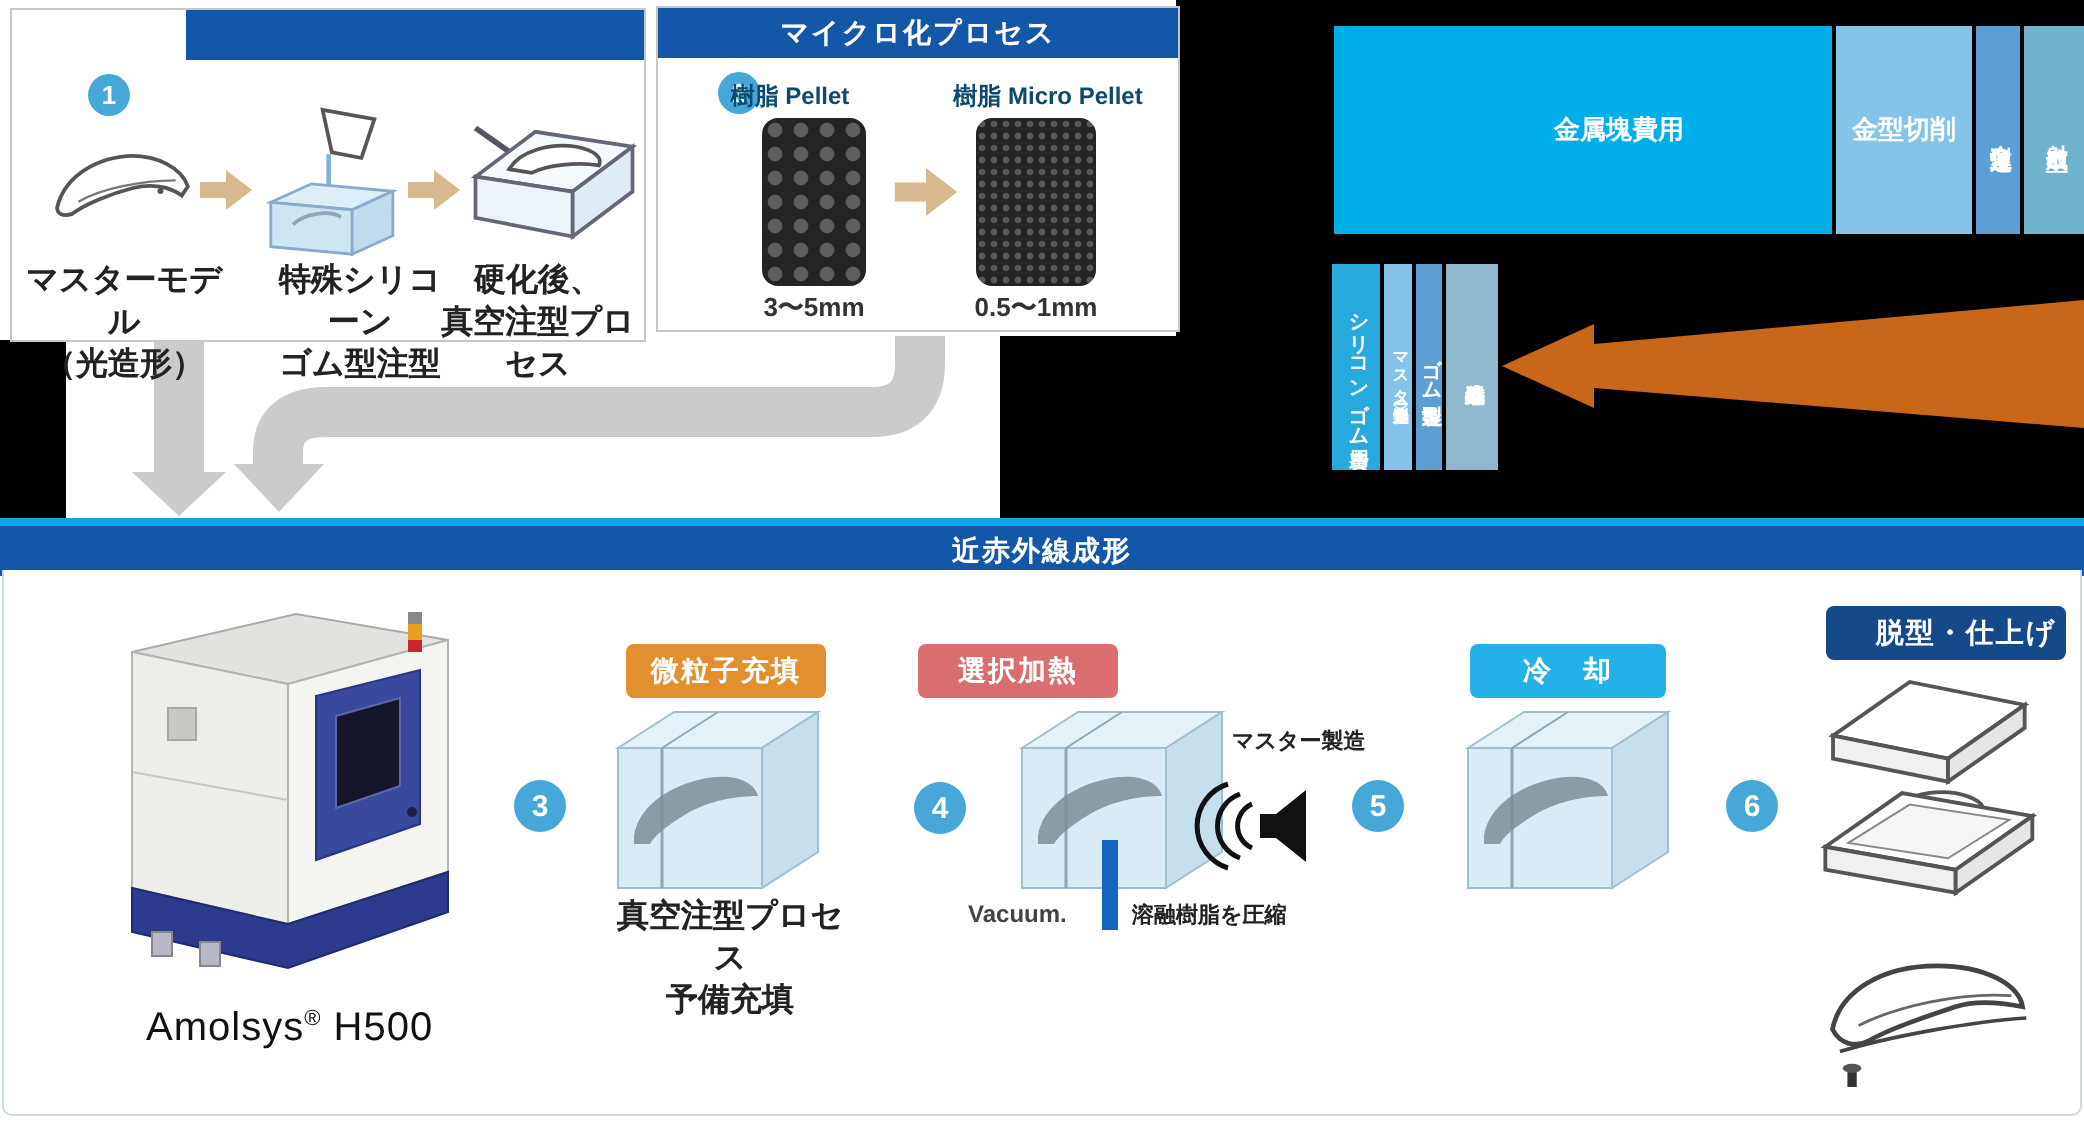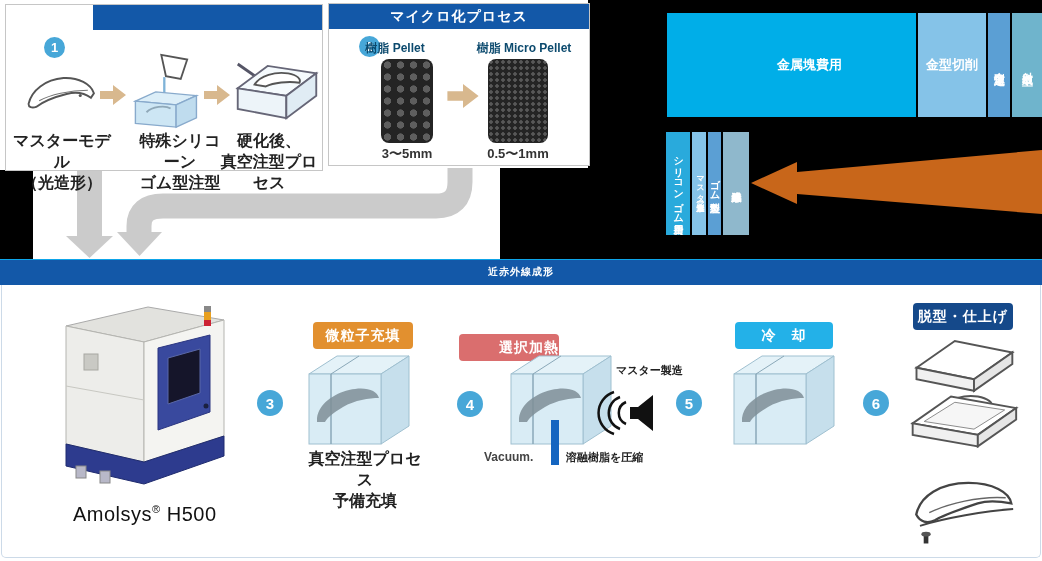--- a/index.html
+++ b/index.html
@@ -34,28 +34,28 @@
   .s20{background:#29AADC;width:24px;}
   .s21{background:#85C3E8;width:14px;}
   .s22{background:#5B9FD4;width:13px;}
   .s23{background:#8FB8CC;width:26px;}
   .vt{writing-mode:vertical-rl;text-orientation:upright;font-size:11px;letter-spacing:1px;}
   .vt2{writing-mode:vertical-rl;text-orientation:upright;font-size:10px;letter-spacing:0;}
   .vt3{writing-mode:vertical-rl;text-orientation:upright;font-size:8px;letter-spacing:0;}
 
   
   .nir-bar{position:absolute;left:0;top:259px;width:1042px;height:25px;background:#1358A8;
-           border-top:1px solid #0ea5e9;color:#fff;font-weight:bold;font-size:10px;
+           border-top:4px solid #0ea5e9;color:#fff;font-weight:bold;font-size:14px;
            text-align:center;line-height:24px;letter-spacing:1px;}
   .nir-content{position:absolute;left:1px;top:285px;width:1038px;height:272px;background:#fff;
                border:1px solid #CCDAE8;border-top:none;border-radius:0 0 5px 5px;}
   .badge{position:absolute;height:27px;line-height:27px;border-radius:4px;color:#fff;
          font-weight:bold;font-size:14px;text-align:center;letter-spacing:1px;}
   .b-orange{background:#E2902F;} .b-red{background:#DA6E6E;} .b-teal{background:#2FB79C;}
-  .b-cyan{background:#23B1E8;} .b-navy{background:#15498A;}
+  .b-cyan{background:#23B1E8;} .b-navy{background:#15498A;padding-left:20px;}
 
   .pellet{position:absolute;border-radius:8px;background-color:#242424;}
   .pellet.coarse{background-image:radial-gradient(circle,#5E5E5E 38%,rgba(0,0,0,0) 44%);background-size:13px 12px;}
   .pellet.fine{background-image:radial-gradient(circle,#585858 36%,rgba(0,0,0,0) 44%);background-size:6px 6px;}
   .plabel{position:absolute;font-size:12px;font-weight:bold;color:#0c4a6e;text-align:center;}
   .psize{position:absolute;font-size:13px;font-weight:bold;color:#333;text-align:center;}
 
   .machine-label{position:absolute;left:73px;top:503px;font-size:20px;color:#111;letter-spacing:.5px;}
   .machine-label sup{font-size:11px;}
   .small-note{position:absolute;font-weight:bold;color:#222;}
@@ -214,21 +214,21 @@
     <line x1="28" y1="22" x2="28" y2="92" stroke="#8AA8B8" stroke-width="1.5"></line>
     <line x1="28" y1="22" x2="56" y2="4" stroke="#8AA8B8"></line>
     <path d="M14,66 C16,52 30,42 46,38 C62,34 74,38 76,46 C66,46 52,48 40,55 C30,61 24,66 22,70 L14,70 Z" fill="#7E8E96" opacity="0.85"></path>
   </svg>
   <div class="cap" style="left:305px;top:449px;width:120px;">
     <div>真空注型プロセス</div>
     <div>予備充填</div>
   </div>
 
   <div class="step-circle big" style="left:457px;top:391px;">4</div>
-  <div class="badge b-red" style="left:459px;top:334px;width:100px;text-align:right;">選択加熱</div>
+  <div class="badge b-red" style="left:459px;top:322px;width:100px;">選択加熱</div>
   <svg class="abs" style="left:505px;top:352px;" width="112" height="96" viewBox="0 0 112 96">
     <polygon points="6,22 34,4 106,4 78,22" fill="#E4F2F8" stroke="#9FC0D0"></polygon>
     <polygon points="78,22 106,4 106,74 78,92" fill="#C6DFEC" stroke="#9FC0D0"></polygon>
     <rect x="6" y="22" width="72" height="70" fill="#D9ECF5" stroke="#9FC0D0"></rect>
     <line x1="28" y1="22" x2="28" y2="92" stroke="#8AA8B8" stroke-width="1.5"></line>
     <line x1="28" y1="22" x2="56" y2="4" stroke="#8AA8B8"></line>
     <path d="M14,66 C16,52 30,42 46,38 C62,34 74,38 76,46 C66,46 52,48 40,55 C30,61 24,66 22,70 L14,70 Z" fill="#7E8E96" opacity="0.85"></path>
   </svg>
   <div class="vac-pipe"></div>
   <div class="small-note" style="left:616px;top:363px;font-size:11px;">マスター製造</div>

